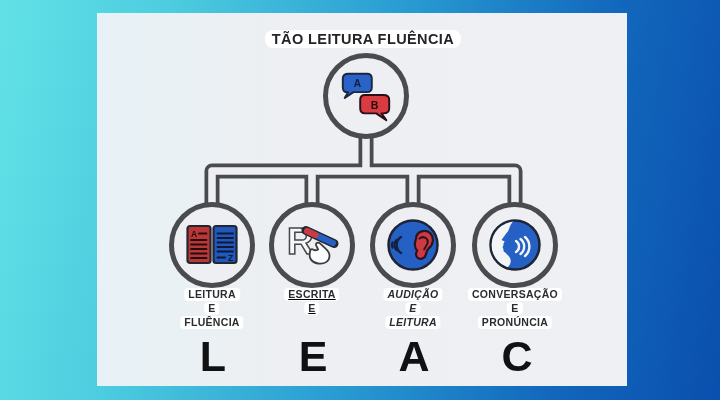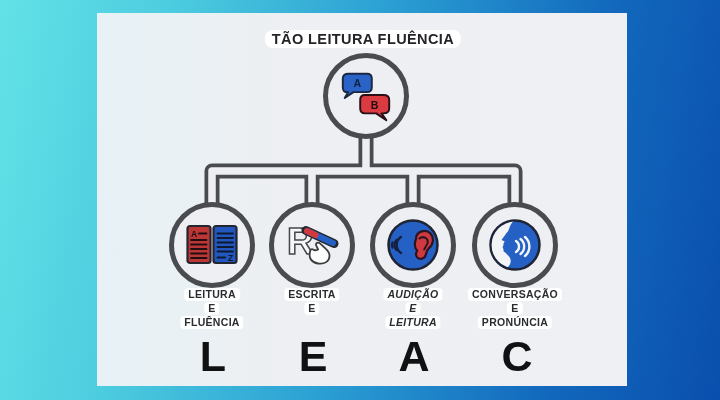--- a/index.html
+++ b/index.html
@@ -127,21 +127,21 @@
         <path d="M38,20 a12.5,12.5 0 0 1 0,19"></path>
       </g>
     </svg>
   </div>
 
   <div class="label" style="left:212px;">
     <span class="pill">LEITURA</span>
     <span class="pill">E</span>
     <span class="pill">FLUÊNCIA</span>
   </div>
-  <div class="label" style="left:312px;">
+  <div class="label" style="left:312px;text-decoration:underline;">
     <span class="pill">ESCRITA</span>
     <span class="pill">E</span>
   </div>
   <div class="label" style="left:413px;font-style:italic;">
     <span class="pill">AUDIÇÃO</span>
     <span class="pill">E</span>
     <span class="pill">LEITURA</span>
   </div>
   <div class="label" style="left:515px;text-align:center;">
     <span class="pill">CONVERSAÇÃO</span>

